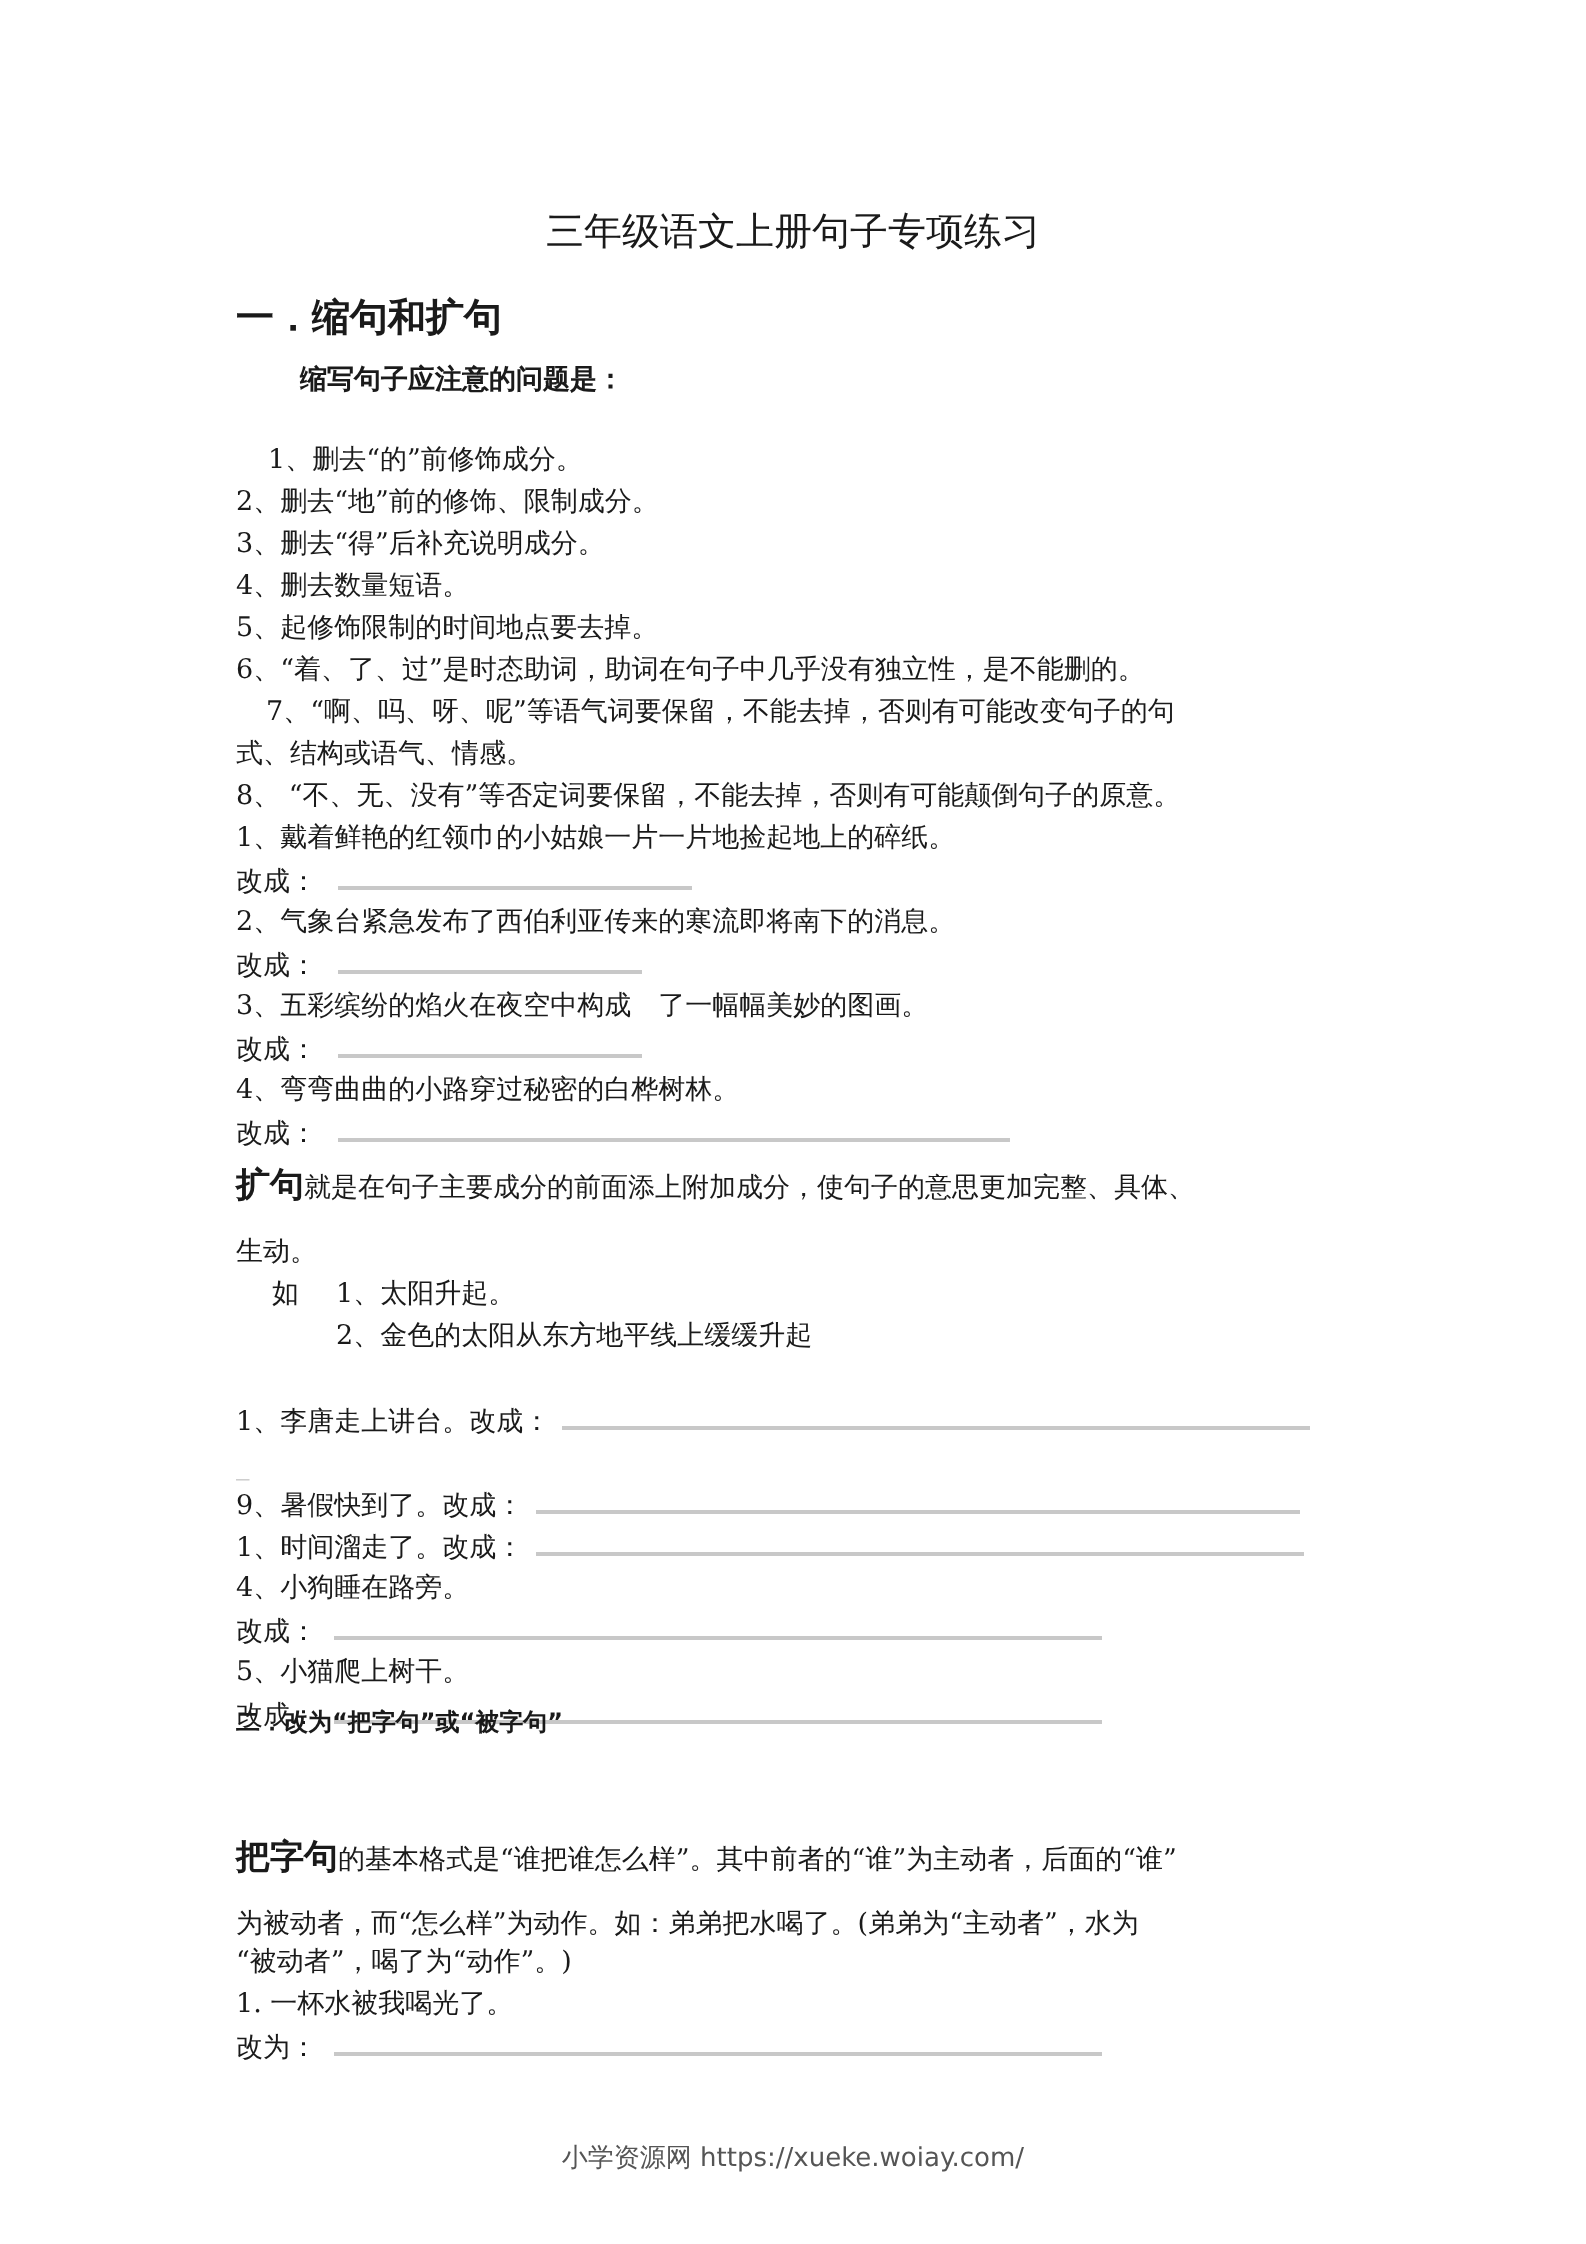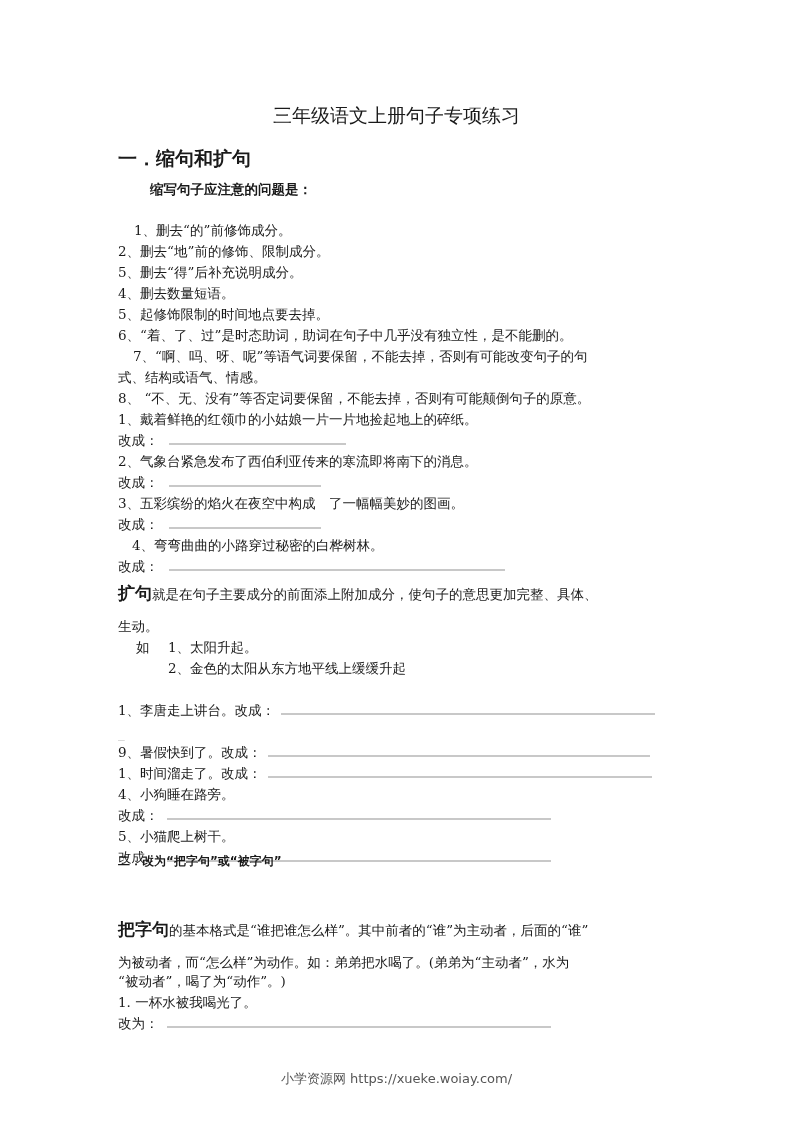--- a/index.html
+++ b/index.html
@@ -18,41 +18,41 @@
 </head>
 <body>
 
 <div class="abs title">三年级语文上册句子专项练习</div>
 
 <div class="abs h1" style="top:146px;">一．缩句和扩句</div>
 <div class="abs sub" style="top:181px;">缩写句子应注意的问题是：</div>
 
 <div class="abs line" style="left:134px; top:200px;">1、删去“的”前修饰成分。</div>
 <div class="abs line" style="left:118px; top:221px;">2、删去“地”前的修饰、限制成分。</div>
-<div class="abs line" style="left:118px; top:242px;">5、删去“得”后补充说明成分。</div>
+<div class="abs line" style="left:118px; top:242px;">3、删去“得”后补充说明成分。</div>
 <div class="abs line" style="left:118px; top:263px;">4、删去数量短语。</div>
 <div class="abs line" style="left:118px; top:284px;">5、起修饰限制的时间地点要去掉。</div>
 <div class="abs line" style="left:118px; top:305px;">6、“着、了、过”是时态助词，助词在句子中几乎没有独立性，是不能删的。</div>
 <div class="abs line" style="left:133px; top:326px;">7、“啊、吗、呀、呢”等语气词要保留，不能去掉，否则有可能改变句子的句</div>
 <div class="abs line" style="left:118px; top:347px;">式、结构或语气、情感。</div>
 <div class="abs line" style="left:118px; top:368px;">8、 “不、无、没有”等否定词要保留，不能去掉，否则有可能颠倒句子的原意。</div>
 
 <div class="abs line" style="left:118px; top:389px;">1、戴着鲜艳的红领巾的小姑娘一片一片地捡起地上的碎纸。</div>
 <div class="abs line" style="left:118px; top:410px;">
   <span>改成：</span><span class="blank" style="width:177px; margin-left:10px;"></span>
 </div>
 <div class="abs line" style="left:118px; top:431px;">2、气象台紧急发布了西伯利亚传来的寒流即将南下的消息。</div>
 <div class="abs line" style="left:118px; top:452px;">
   <span>改成：</span><span class="blank" style="width:152px; margin-left:10px;"></span>
 </div>
 <div class="abs line" style="left:118px; top:473px;">3、五彩缤纷的焰火在夜空中构成　了一幅幅美妙的图画。</div>
 <div class="abs line" style="left:118px; top:494px;">
   <span>改成：</span><span class="blank" style="width:152px; margin-left:10px;"></span>
 </div>
-<div class="abs line" style="left:132px; top:515px;">4、弯弯曲曲的小路穿过秘密的白桦树林。</div>
+<div class="abs line" style="left:118px; top:515px;">4、弯弯曲曲的小路穿过秘密的白桦树林。</div>
 <div class="abs line" style="left:118px; top:536px;">
   <span>改成：</span><span class="blank" style="width:336px; margin-left:10px;"></span>
 </div>
 
 <div class="abs line" style="left:118px; top:563px;">
   <span class="lead">扩句</span><span>就是在句子主要成分的前面添上附加成分，使句子的意思更加完整、具体、</span>
 </div>
 <div class="abs line" style="left:118px; top:596px;">生动。</div>
 <div class="abs line" style="left:136px; top:617px;">如</div>
 <div class="abs line" style="left:168px; top:617px;">1、太阳升起。</div>

